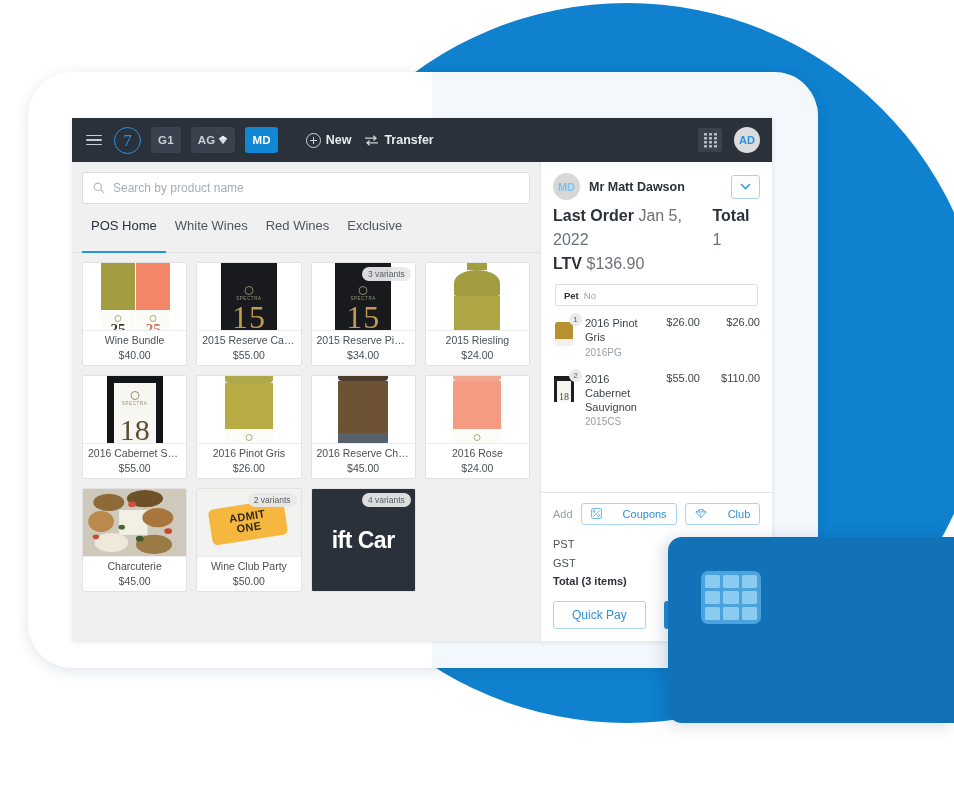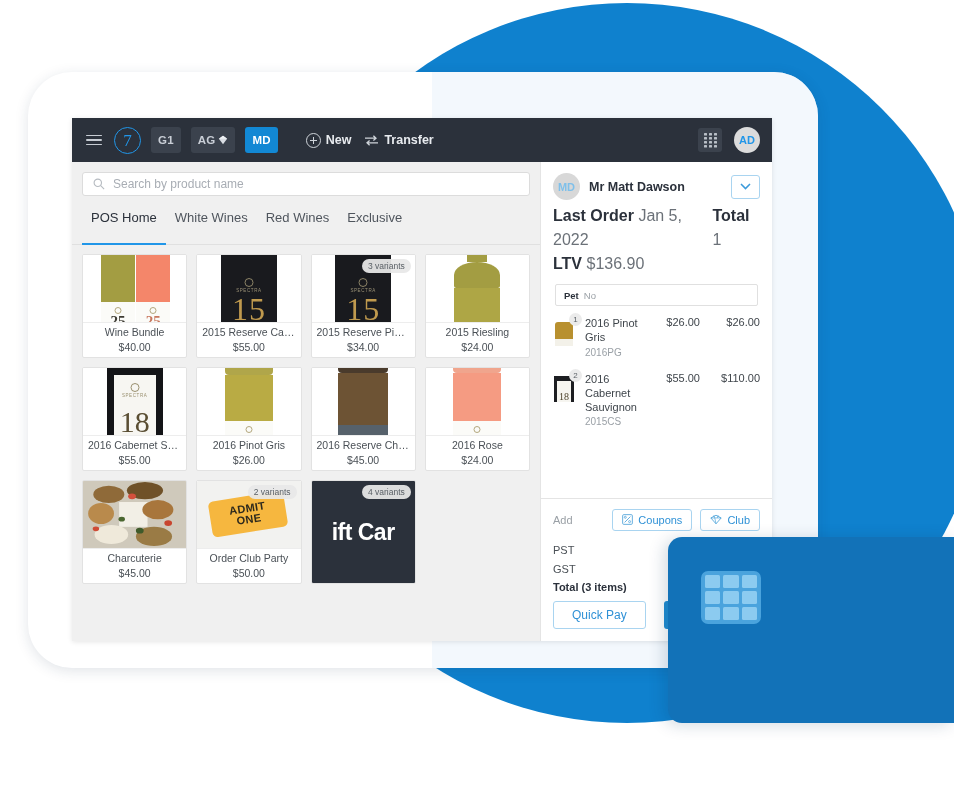--- a/index.html
+++ b/index.html
@@ -110,21 +110,21 @@
   .body { flex: 1 1 auto; display: flex; min-height: 0; }
 
   
   .left {
     width: 468px; flex: 0 0 468px;
     background: #f0f0f0;
     display: flex; flex-direction: column; min-height: 0;
   }
   .search-wrap { padding: 10px 10px 0 10px; }
   .search-box {
-    height: 24px; background: #fff; border: 1px solid #dcdcdc; border-radius: 3px;
+    height: 32px; background: #fff; border: 1px solid #dcdcdc; border-radius: 3px;
     display: flex; align-items: center; padding: 0 10px; gap: 8px; cursor: text;
   }
   .search-box input {
     border: 0; outline: 0; flex: 1; font-size: 12px; color: #3a3f46;
     font-family: "Liberation Sans", sans-serif; background: transparent;
   }
   .search-box input::placeholder { color: #a8adb4; }
 
   .tabs {
     display: flex; gap: 0; padding: 0 10px; margin-top: 9px;
@@ -256,25 +256,25 @@
   .item-sku { font-size: 10px; color: #9aa0a6; margin-top: 2px; }
   .item-unit { font-size: 11px; color: #3f454b; width: 52px; text-align: right; flex: 0 0 auto; }
   .item-total { font-size: 11px; color: #3f454b; width: 52px; text-align: right; flex: 0 0 auto; }
 
   .cart-foot { flex: 0 0 auto; border-top: 1px solid #e4e4e4; padding: 10px 12px 12px 12px; }
   .add-row { display: flex; align-items: center; gap: 8px; }
   .add-label { font-size: 11px; color: #9aa0a6; flex: 1 1 auto; }
   .pill {
     height: 22px; border: 1px solid #a9d4f0; border-radius: 3px; background: #fff;
     color: #2f91d6; font-size: 11px; display: flex; align-items: center;
-    gap: 5px; padding: 0 9px; cursor: pointer; white-space: nowrap;
+    gap: 21px; padding: 0 9px; cursor: pointer; white-space: nowrap;
   }
   .totals { margin-top: 10px; font-size: 11px; color: #4a5056; line-height: 1.7; }
   .totals .bold { font-weight: 700; color: #2b313b; }
-  .btn-row { display: flex; gap: 18px; margin-top: 4px; }
+  .btn-row { display: flex; gap: 18px; margin-top: 10px; }
   .btn-outline {
     height: 28px; border: 1px solid #a9d4f0; border-radius: 3px; background: #fff;
     color: #2f91d6; font-size: 12px; padding: 0 18px; cursor: pointer;
     display: flex; align-items: center; justify-content: center;
   }
   .btn-primary {
     height: 28px; border: 0; border-radius: 3px; background: #1f8dd2;
     color: #fff; font-size: 12px; padding: 0 24px; cursor: pointer;
     display: flex; align-items: center; justify-content: center; min-width: 96px;
   }
@@ -548,21 +548,21 @@
               </div>
             </div>
 
             <div class="pcard">
               <div class="pthumb">
                 <div class="ticket-bg"></div>
                 <div class="variant-badge">2 variants</div>
                 <div class="ticket">ADMIT<br>ONE</div>
               </div>
               <div class="pinfo">
-                <div class="pname">Order Club Party</div>
+                <div class="pname">Wine Club Party</div>
                 <div class="pprice">$50.00</div>
               </div>
             </div>
 
             <div class="pcard">
               <div class="pthumb">
                 <div class="giftcard">
                     <span>ift Car</span>
                   </div>
                 <div class="variant-badge">4 variants</div>

